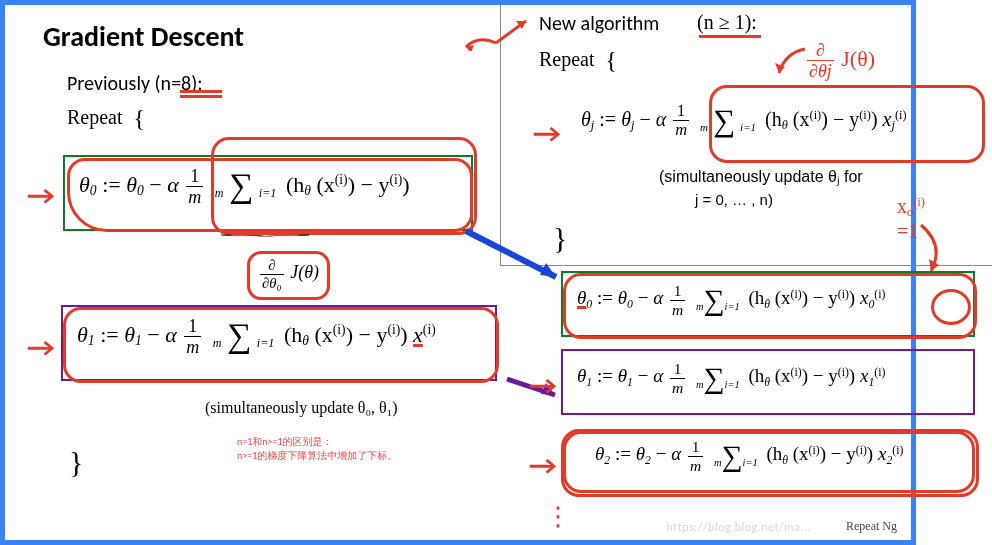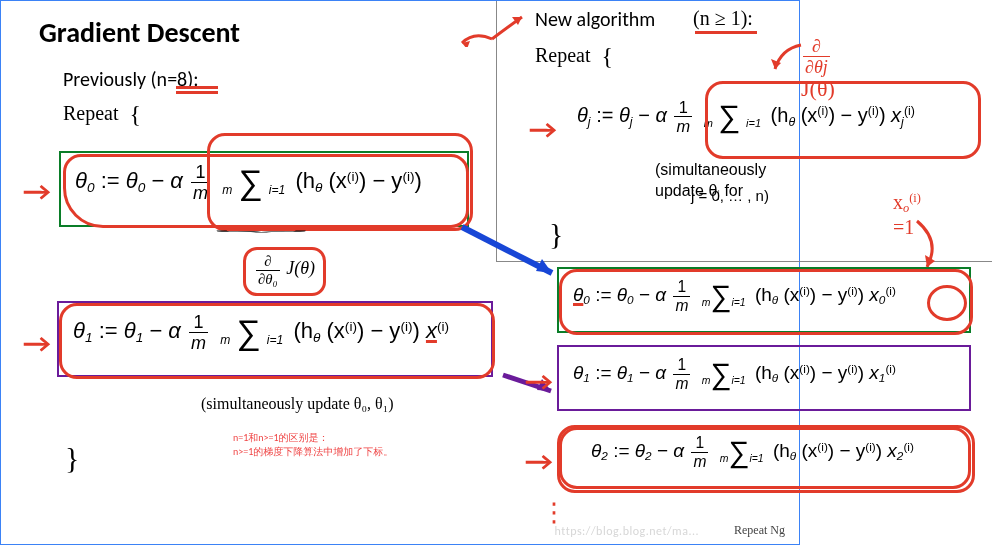--- a/index.html
+++ b/index.html
@@ -7,24 +7,24 @@
     padding: 0;
     width: 992px;
     height: 545px;
     background: #fff;
     font-family: Calibri, Arial, sans-serif;
     color: #000;
     overflow: hidden;
   }
   .page {
     position: relative;
-    width: 800px;
+    width: 916px;
     height: 545px;
     box-sizing: border-box;
-    border: 1px solid #3b82f6;
+    border: 5px solid #3b82f6;
   }
   .title {
     position: absolute;
     left: 38px;
     top: 14px;
     font-size: 28px;
     font-weight: 800;
   }
   .subtitle-l {
     position: absolute;
@@ -105,21 +105,21 @@
     position: absolute;
     left: 548px;
     top: 216px;
     font-size: 30px;
     font-family: Georgia, serif;
   }
 
   
   .eq {
     position: absolute;
-    font-family: Liberation Sans, sans-serif;
+    font-family: Liberation Serif, serif;
     font-size: 22px;
     line-height: 1;
     padding: 10px 14px 14px 14px;
     box-sizing: border-box;
     background: transparent;
     white-space: nowrap;
   }
   .theta { font-style: italic; }
   sub { font-size: 0.62em; vertical-align: -0.28em; font-style: italic; }
   sup { font-size: 0.62em; vertical-align: 0.55em; font-style: normal; }

